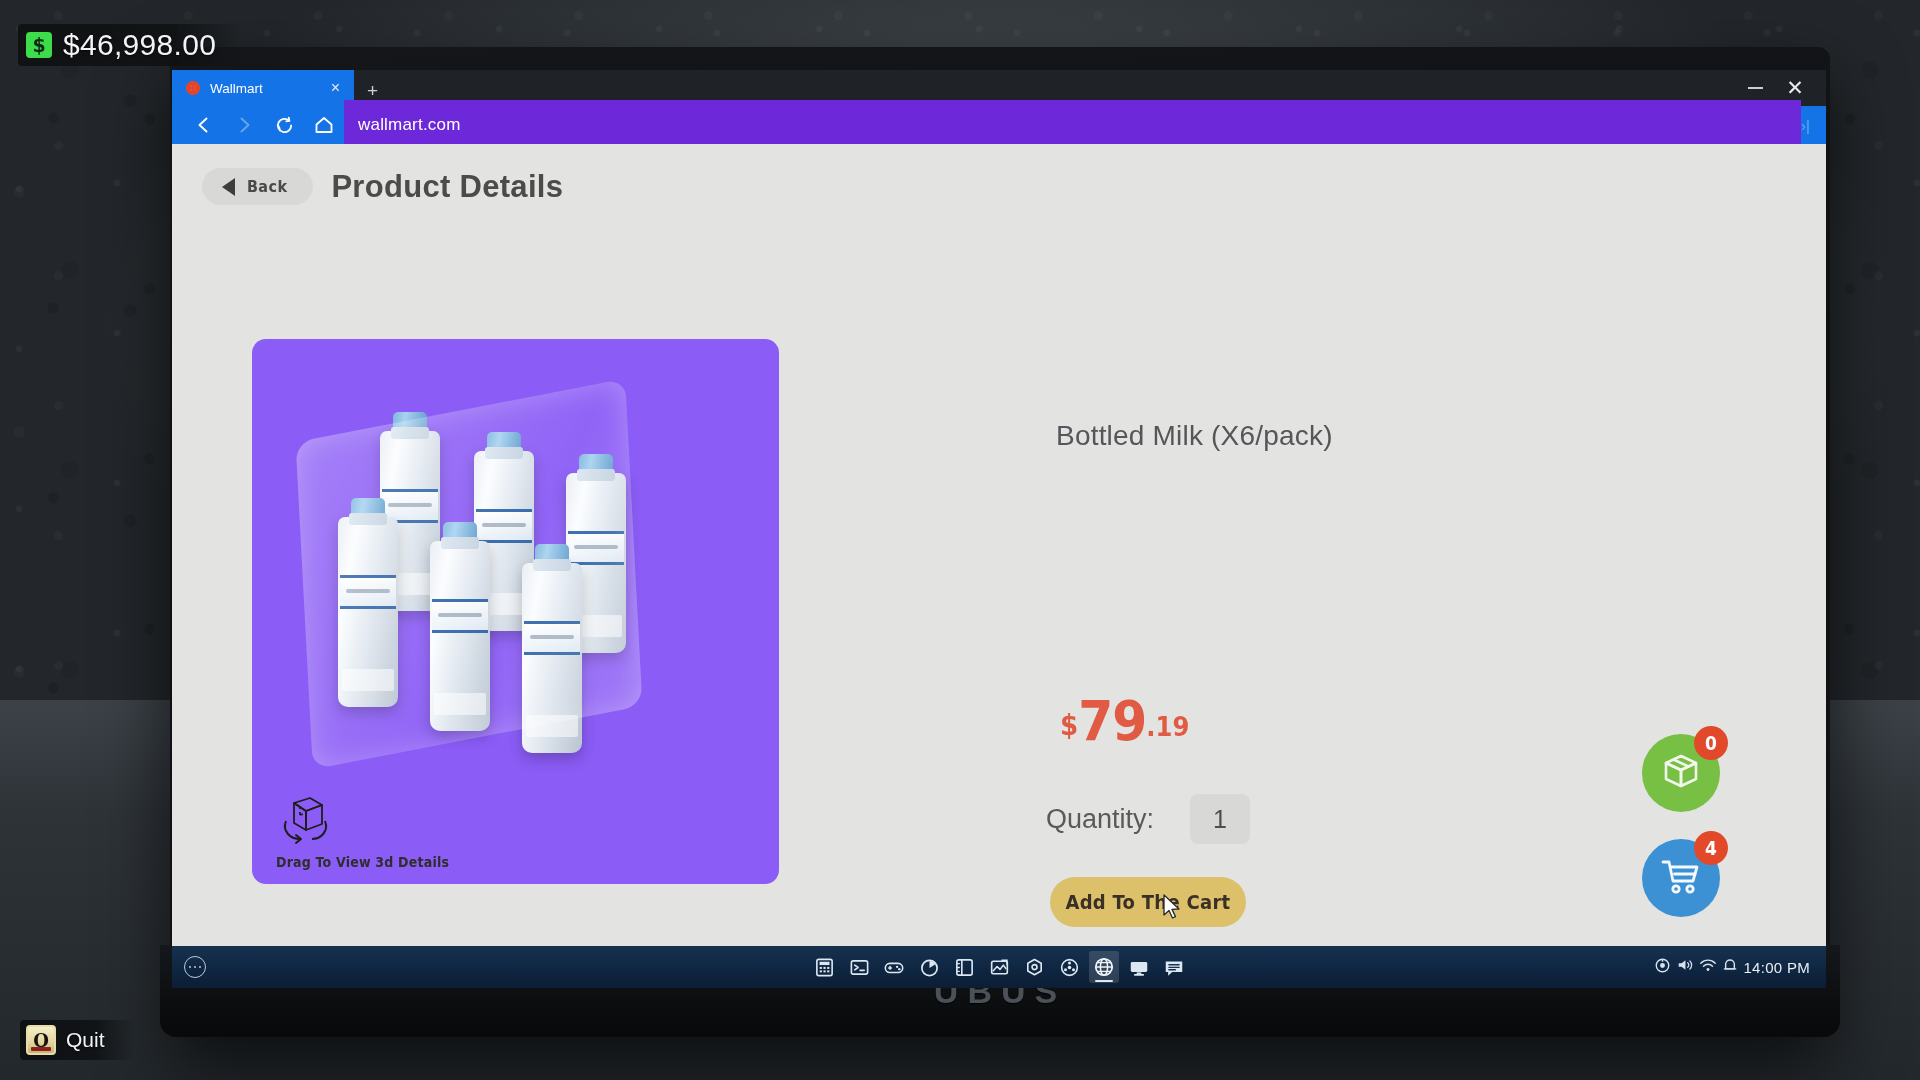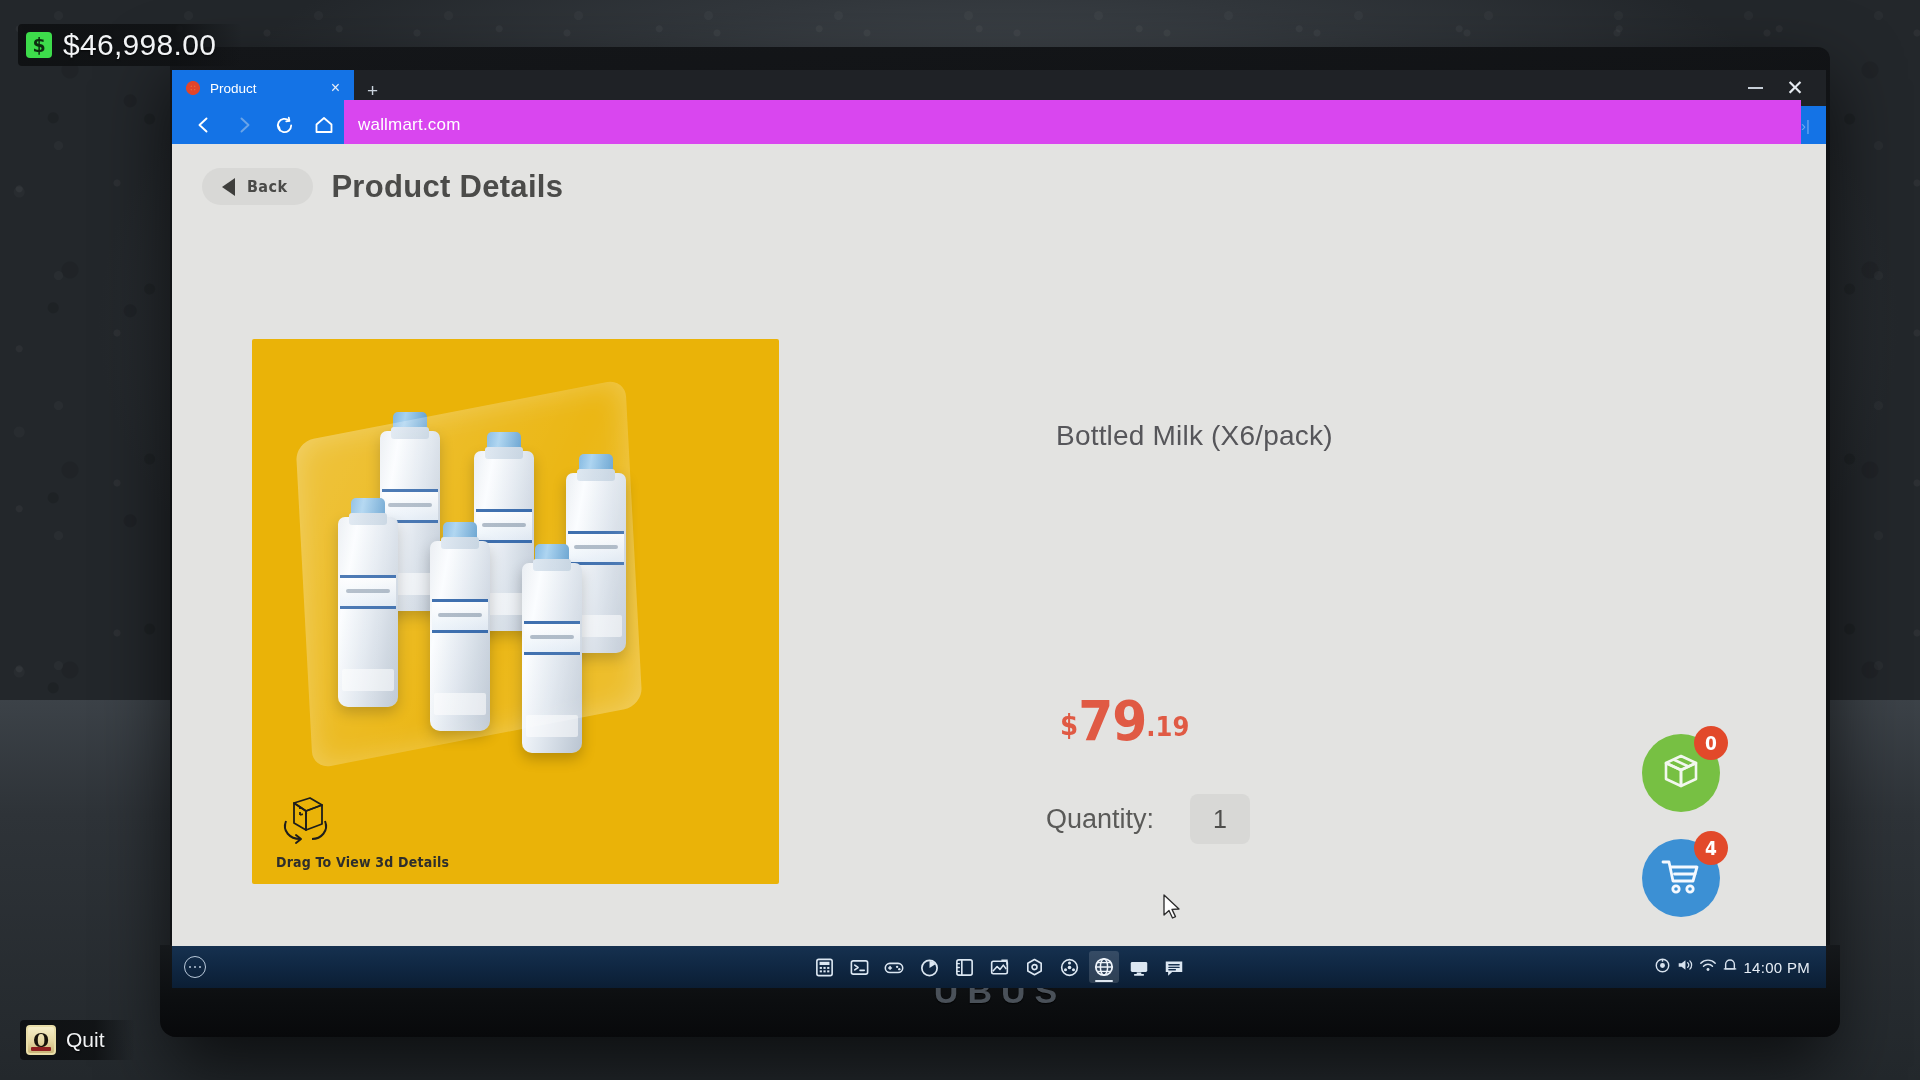--- a/index.html
+++ b/index.html
@@ -144,21 +144,21 @@
 
   
   #navbar {
     height: 38px; background:#1473e6; display:flex; align-items:center; padding: 0 12px;
     position: relative;
   }
   .navbtn { width:40px; height:30px; display:flex; align-items:center; justify-content:center; }
   .navbtn svg { display:block; }
   #urlbar {
     flex:1; height:50px; display:flex; align-items:center; padding-left:14px;
-    background:#d946ef;
+    background:#6d28d9;
   }
   #url-text { color:#ffffff; font-size:17px; letter-spacing:.2px; }
   #nav-more { color:#6fa9f0; font-size:15px; padding-right:4px; }
 
   
   #page {
     flex:1; background:#e3e3e1; position:relative; overflow:hidden;
   }
 
   #page-header {
@@ -168,21 +168,21 @@
     display:flex; align-items:center; gap:12px;
     background:#d8d8d6; border-radius:26px; padding:9px 26px 9px 20px;
   }
   #back-arrow { width:0;height:0;border-top:9px solid transparent;border-bottom:9px solid transparent;border-right:13px solid #3e3e3c; }
   #back-label { color:#4a4a48; font-size:16px; font-weight:600; letter-spacing:.4px; font-family:"DejaVu Sans Condensed","Liberation Sans",sans-serif; }
   #page-title { color:#4b4b49; font-size:31px; font-weight:600; letter-spacing:.3px; }
 
   
   #product-image {
     position:absolute; left:80px; top:195px; width:527px; height:545px;
-    background:#eab308; border-radius:2px; overflow:hidden;
+    background:#8b5cf6; border-radius:14px; overflow:hidden;
   }
   #bottle-stage { position:absolute; inset:0; }
   .bottle {
     position:absolute; width:60px; border-radius: 7px 7px 10px 10px;
     background: linear-gradient(100deg, #e9edf2 0%, #fbfdff 22%, #dfe6ee 55%, #b9c4d1 100%);
     box-shadow: 0 6px 14px rgba(0,0,0,.22);
   }
   .bottle .cap {
     position:absolute; left:50%; transform:translateX(-50%); top:-19px;
     width:34px; height:21px; border-radius:5px 5px 3px 3px;
@@ -325,21 +325,21 @@
   <div id="laptop-base">
     <div id="laptop-brand">UBUS</div>
   </div>
 </div>
 
 <div id="browser">
 
   <div id="tabstrip">
     <div id="tab-active">
       <span id="tab-favicon"></span>
-      <span id="tab-title">Product</span>
+      <span id="tab-title">Wallmart</span>
       <span id="tab-close">×</span>
     </div>
     <div id="tab-new">+</div>
     <div id="win-controls">
       <div class="wc" id="wc-min">
           <span></span>
         </div>
       <div class="wc" id="wc-close">✕</div>
     </div>
   </div>
@@ -449,20 +449,21 @@
       <span id="price-int">79</span>
       <span id="price-dec">.19</span>
     </div>
 
     <div id="quantity-row">
       <span id="quantity-label">Quantity:</span>
       <span id="quantity-input">1</span>
     </div>
 
     <div id="action-row">
+      <div class="action-btn" id="add-to-cart-button">Add To The Cart</div>
     </div>
 
     <div id="side-widgets">
       <div class="widget" id="orders-widget">
         <span>
           <svg width="44" height="44" viewBox="0 0 44 44">
             <g fill="none" stroke="#f2f7ee" stroke-width="2.6" stroke-linejoin="round">
               <path d="M22 7 L37 14 L22 21 L7 14 Z"></path>
               <path d="M7 14 L7 30 L22 37 L22 21 Z"></path>
               <path d="M22 21 L22 37 L37 30 L37 14 Z"></path>

